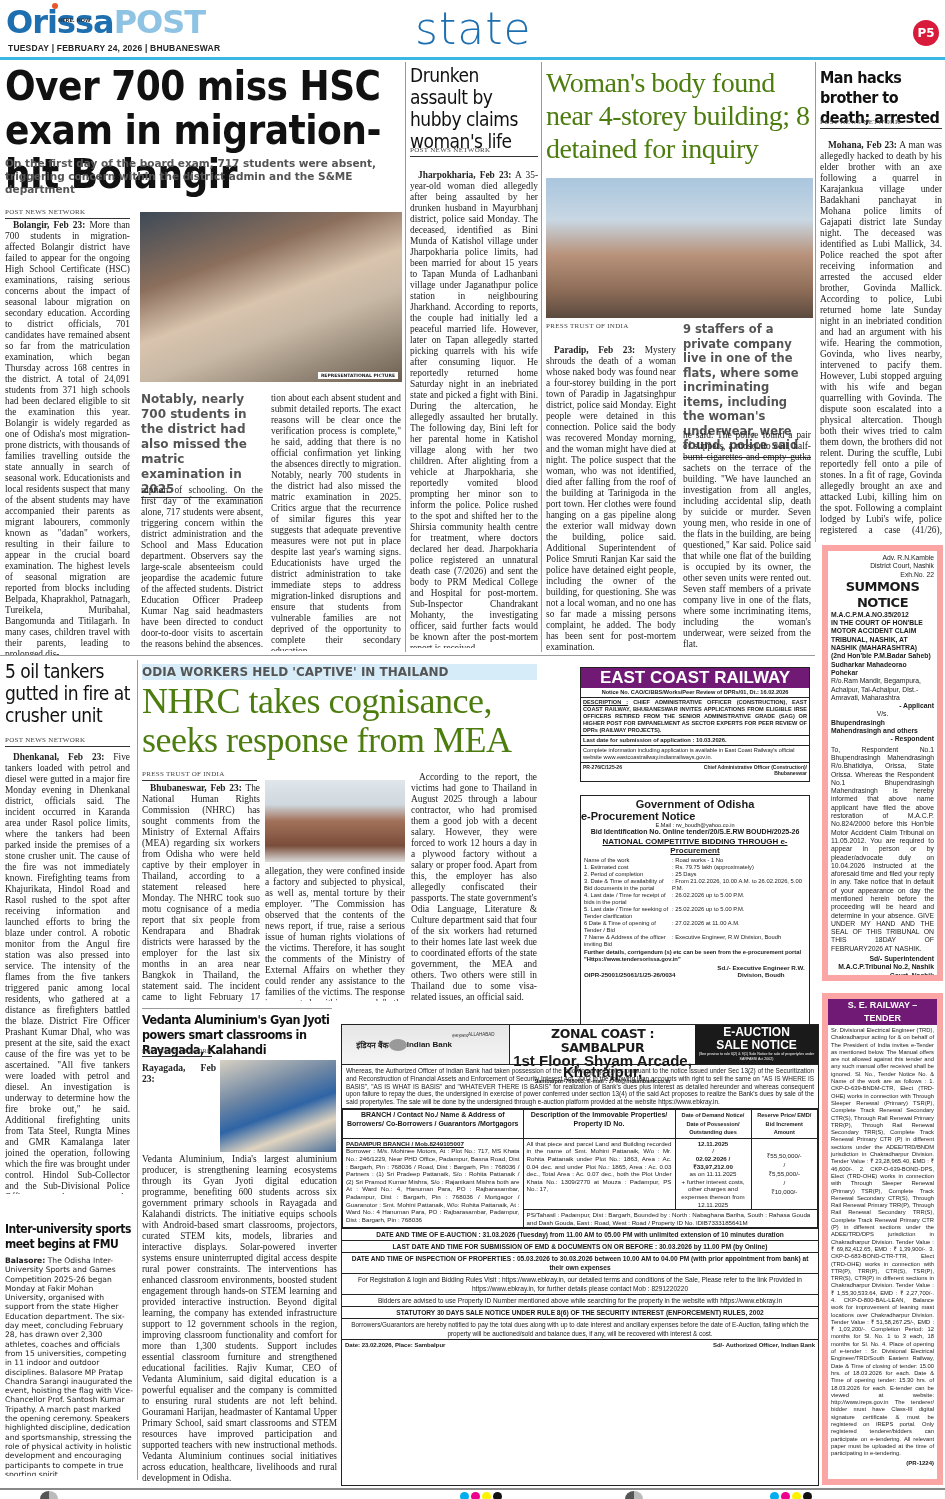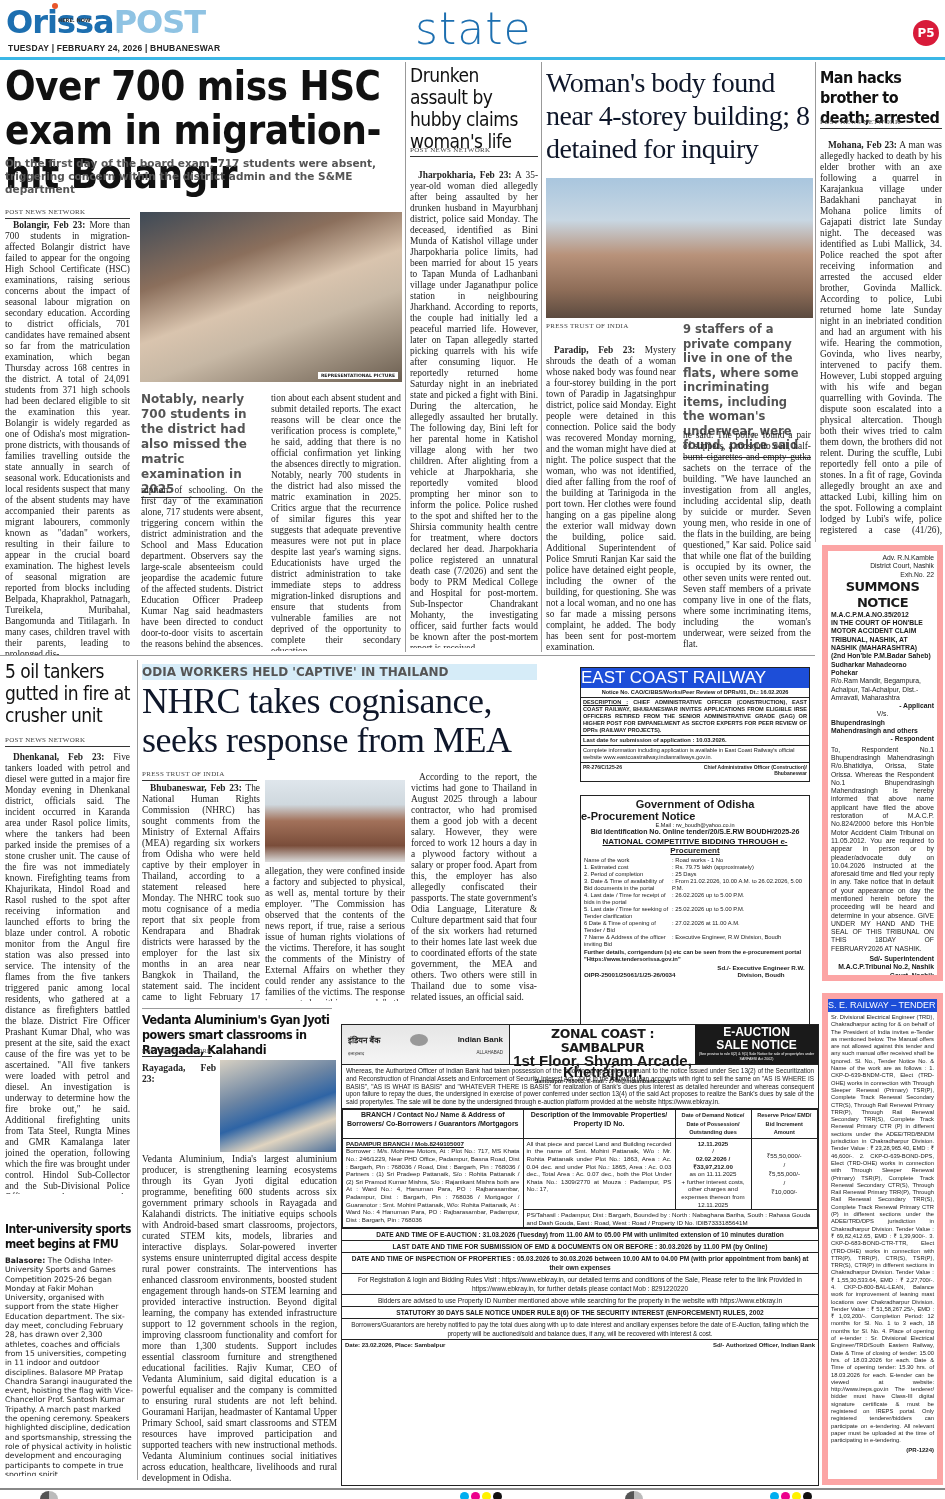--- a/index.html
+++ b/index.html
@@ -8,30 +8,30 @@
 .masthead-logo{left:6px;top:6px;font-family:"DejaVu Sans",sans-serif;font-weight:bold;font-size:32px;letter-spacing:-1px;line-height:32px}
 .logo-orissa{color:#1d6fb0}
 .logo-post{color:#8fc3e3}
 .logo-tag{position:absolute;left:52px;top:-2px;font-size:5px;color:#333;font-weight:bold;letter-spacing:0}
 .logo-dot{position:absolute;left:46px;top:-3px;width:6px;height:6px;border-radius:50%;background:#e8552a}
 .dateline{left:8px;top:43px;font-family:"Liberation Sans",sans-serif;font-size:8.5px;font-weight:bold;color:#222;letter-spacing:.2px}
 .section-title{left:415px;top:4px;font-family:"DejaVu Sans",sans-serif;font-size:44px;font-weight:200;color:#1d6fb0;line-height:50px;letter-spacing:1px}
 .page-badge{right:6px;top:20px;width:26px;height:26px;border-radius:50%;background:#d81b3a;color:#fff;font-family:"DejaVu Sans",sans-serif;font-weight:bold;font-size:12px;display:flex;align-items:center;justify-content:center}
 .rule-top{left:0;top:57px;width:945px;height:3px;background:#3bb7e6}
 .hl-sans{font-family:"DejaVu Sans Condensed","DejaVu Sans",sans-serif;font-stretch:condensed;color:#111;letter-spacing:-.5px}
-.hl-serif{font-family:"Liberation Serif",serif;color:#0f172a;letter-spacing:-.5px}
+.hl-serif{font-family:"Liberation Serif",serif;color:#4d7c0f;letter-spacing:-.5px}
 .kicker{font-family:"DejaVu Sans",sans-serif;font-weight:bold;color:#555;text-align:left}
 .byline{font-family:"Liberation Serif",serif;font-size:7px;color:#444;letter-spacing:.3px;border-bottom:1px solid #333;padding-bottom:2px}
 .body{font-family:"Liberation Serif",serif;font-size:9.4px;line-height:11px;text-align:justify;color:#222;text-indent:8px;hyphens:auto}
 .body b{font-weight:bold}
 .pullquote{font-family:"DejaVu Sans",sans-serif;font-weight:bold;color:#555;font-size:12px;line-height:15px}
 .photo{background:linear-gradient(135deg,#6a7b8c,#c9b89a 40%,#8a9aa8 70%,#4c5966);border:none}
 .photo-caption{font-family:"DejaVu Sans",sans-serif;font-size:4.5px;color:#222;font-weight:bold;background:#fff;padding:1px 3px}
 .ad{border:6px solid #fca5a5;font-family:"Liberation Sans",sans-serif;background:#fff}
-.ad-black-head{background:#1d4ed8;color:#fff;font-weight:normal;text-align:left}
+.ad-black-head{background:#701a75;color:#fff;font-weight:bold;text-align:center}
 .vline{background:#999;width:1px}
 .hline{background:#999;height:1px}
 .cmyk{display:flex;gap:2px}
 .cmyk span{width:9px;height:9px;border-radius:50%;display:inline-block}
 .half-dot{width:18px;height:16px;border-radius:50%;background:linear-gradient(90deg,#555 50%,#bbb 50%)}
 table.ib{border-collapse:collapse;width:100%;font-size:7px;line-height:8.6px}
 table.ib td,table.ib th{border:1px solid #222;padding:1px 3px;vertical-align:top}
 table.ib th{text-align:center;font-weight:bold}
 .ib-row{border-top:1px solid #222;text-align:center;font-size:7.4px;line-height:9px;padding:1px 3px}
 .notice-row{display:flex;font-size:6.8px;line-height:8.2px}
@@ -187,21 +187,21 @@
 
 <div class="abs hline" style="left:142px;top:1008px;width:190px"></div>
 <div class="abs hl-sans" style="left:142px;top:1012px;width:196px;font-size:12.5px;line-height:15px;font-weight:bold">Vedanta Aluminium's Gyan Jyoti powers smart classrooms in Rayagada, Kalahandi</div>
 <div class="abs byline" style="left:142px;top:1048px;width:70px;font-size:6px">POST NEWS NETWORK</div>
 <div class="abs photo" style="left:220px;top:1060px;width:116px;height:92px;background:linear-gradient(160deg,#d7d0c2 0%,#6e86a3 35%,#2e64a5 55%,#e0d4c0 75%,#4b6f9b 100%)"></div>
 <div class="abs body" style="left:142px;top:1062px;width:74px;height:90px;overflow:hidden;font-size:9.6px;line-height:11px;text-indent:0"><b>Rayagada, Feb 23:</b></div>
 <div class="abs body" style="left:142px;top:1154px;width:195px;height:330px;overflow:hidden;text-indent:0">Vedanta Aluminium, India's largest aluminium producer, is strengthening learning ecosystems through its Gyan Jyoti digital education programme, benefiting 600 students across six government primary schools in Rayagada and Kalahandi districts. The initiative equips schools with Android-based smart classrooms, projectors, curated STEM kits, models, libraries and interactive displays. Solar-powered inverter systems ensure uninterrupted digital access despite rural power constraints. The interventions has enhanced classroom environments, boosted student engagement through hands-on STEM learning and provided interactive instruction. Beyond digital learning, the company has extended infrastructure support to 12 government schools in the region, improving classroom functionality and comfort for more than 1,300 students. Support includes essential classroom furniture and strengthened educational facilities. Rajiv Kumar, CEO of Vedanta Aluminium, said digital education is a powerful equaliser and the company is committed to ensuring rural students are not left behind. Gouramani Harijan, headmaster of Kantamal Upper Primary School, said smart classrooms and STEM resources have improved participation and supported teachers with new instructional methods. Vedanta Aluminium continues social initiatives across education, healthcare, livelihoods and rural development in Odisha.</div>
 
 <div class="abs ad" style="left:341px;top:1024px;width:478px;height:462px;overflow:hidden;border:1.5px solid #222">
   <div style="display:flex;height:40px;border-bottom:1px solid #222">
-    <div style="width:168px;background:linear-gradient(180deg,#e6e6e6,#f5f5f5);display:flex;flex-direction:column;justify-content:center;padding:3px 6px;border-right:1px solid #222">
+    <div style="width:168px;background:linear-gradient(180deg,#e6e6e6,#f5f5f5);display:flex;flex-direction:row;justify-content:center;padding:3px 6px;border-right:1px solid #222">
       <div style="display:flex;justify-content:space-between;align-items:center;font-size:8px;font-weight:bold">
           <span>इंडियन बैंक</span>
           <span style="width:18px;height:12px;border-radius:50%;background:#999;display:inline-block"></span>
           <span>Indian Bank</span>
         </div>
       <div style="display:flex;justify-content:space-between;font-size:4.5px;margin-top:4px;color:#333">
           <span>इलाहाबाद</span>
           <span>ALLAHABAD</span>
         </div>
     </div>

